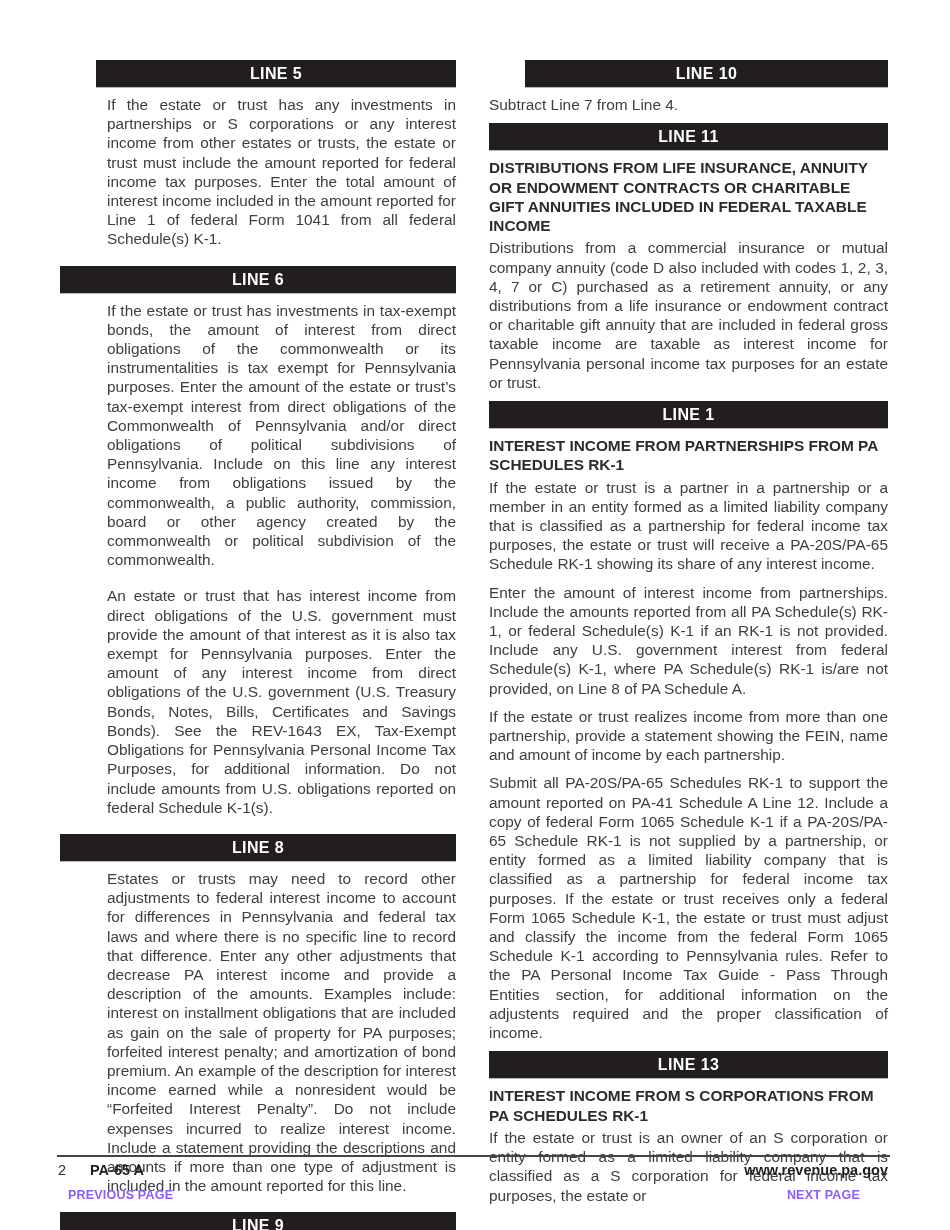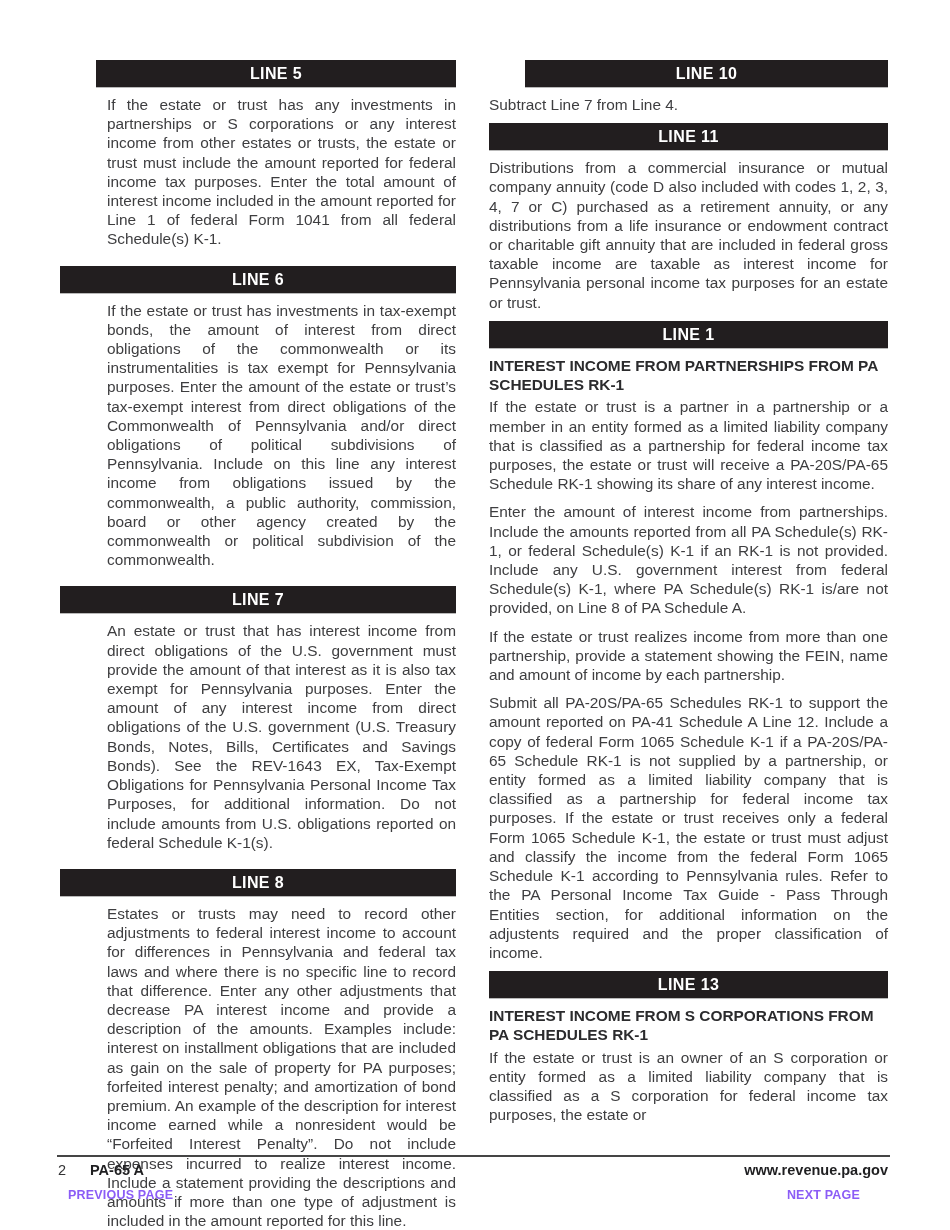--- a/index.html
+++ b/index.html
@@ -77,35 +77,35 @@
 
 <div class="page">
 
   <div class="col col-left">
     <div class="bar">LINE 5</div>
     <p class="body">If the estate or trust has any investments in partnerships or S corporations or any interest income from other estates or trusts, the estate or trust must include the amount reported for federal income tax purposes. Enter the total amount of interest income included in the amount reported for Line 1 of federal Form 1041 from all federal Schedule(s) K-1.</p>
 
     <div class="bar">LINE 6</div>
     <p class="body">If the estate or trust has investments in tax-exempt bonds, the amount of interest from direct obligations of the commonwealth or its instrumentalities is tax exempt for Pennsylvania purposes. Enter the amount of the estate or trust’s tax-exempt interest from direct obligations of the Commonwealth of Pennsylvania and/or direct obligations of political subdivisions of Pennsylvania. Include on this line any interest income from obligations issued by the commonwealth, a public authority, commission, board or other agency created by the commonwealth or political subdivision of the commonwealth.</p>
 
-    <div class="bar">LINE 7</div>
     <p class="body">An estate or trust that has interest income from direct obligations of the U.S. government must provide the amount of that interest as it is also tax exempt for Pennsylvania purposes. Enter the amount of any interest income from direct obligations of the U.S. government (U.S. Treasury Bonds, Notes, Bills, Certificates and Savings Bonds). See the REV-1643 EX, Tax-Exempt Obligations for Pennsylvania Personal Income Tax Purposes, for additional information. Do not include amounts from U.S. obligations reported on federal Schedule K-1(s).</p>
 
     <div class="bar">LINE 8</div>
     <p class="body">Estates or trusts may need to record other adjustments to federal interest income to account for differences in Pennsylvania and federal tax laws and where there is no specific line to record that difference. Enter any other adjustments that decrease PA interest income and provide a description of the amounts. Examples include: interest on installment obligations that are included as gain on the sale of property for PA purposes; forfeited interest penalty; and amortization of bond premium. An example of the description for interest income earned while a nonresident would be “Forfeited Interest Penalty”. Do not include expenses incurred to realize interest income. Include a statement providing the descriptions and amounts if more than one type of adjustment is included in the amount reported for this line.</p>
 
     <div class="bar">LINE 9</div>
     <p class="body">Add the amounts on Lines 5, 6, 7 and 8.</p>
   </div>
 
   <div class="col col-right">
     <div class="bar">LINE 10</div>
     <p class="body">Subtract Line 7 from Line 4.</p>
 
     <div class="bar">LINE 11</div>
+    <h3 class="sub">DISTRIBUTIONS FROM LIFE INSURANCE, ANNUITY OR ENDOWMENT CONTRACTS OR CHARITABLE GIFT ANNUITIES INCLUDED IN FEDERAL TAXABLE INCOME</h3>
     <p class="body">Distributions from a commercial insurance or mutual company annuity (code D also included with codes 1, 2, 3, 4, 7 or C) purchased as a retirement annuity, or any distributions from a life insurance or endowment contract or charitable gift annuity that are included in federal gross taxable income are taxable as interest income for Pennsylvania personal income tax purposes for an estate or trust.</p>
 
     <div class="bar">LINE 1</div>
     <h3 class="sub">INTEREST INCOME FROM PARTNERSHIPS FROM PA SCHEDULES RK-1</h3>
     <p class="body">If the estate or trust is a partner in a partnership or a member in an entity formed as a limited liability company that is classified as a partnership for federal income tax purposes, the estate or trust will receive a PA-20S/PA-65 Schedule RK-1 showing its share of any interest income.</p>
     <p class="body">Enter the amount of interest income from partnerships. Include the amounts reported from all PA Schedule(s) RK-1, or federal Schedule(s) K-1 if an RK-1 is not provided. Include any U.S. government interest from federal Schedule(s) K-1, where PA Schedule(s) RK-1 is/are not provided, on Line 8 of PA Schedule A.</p>
     <p class="body">If the estate or trust realizes income from more than one partnership, provide a statement showing the FEIN, name and amount of income by each partnership.</p>
     <p class="body">Submit all PA-20S/PA-65 Schedules RK-1 to support the amount reported on PA-41 Schedule A Line 12. Include a copy of federal Form 1065 Schedule K-1 if a PA-20S/PA-65 Schedule RK-1 is not supplied by a partnership, or entity formed as a limited liability company that is classified as a partnership for federal income tax purposes. If the estate or trust receives only a federal Form 1065 Schedule K-1, the estate or trust must adjust and classify the income from the federal Form 1065 Schedule K-1 according to Pennsylvania rules. Refer to the PA Personal Income Tax Guide -  Pass Through Entities section, for additional information on the adjustents required and the proper classification of income.</p>
 
     <div class="bar">LINE 13</div>

